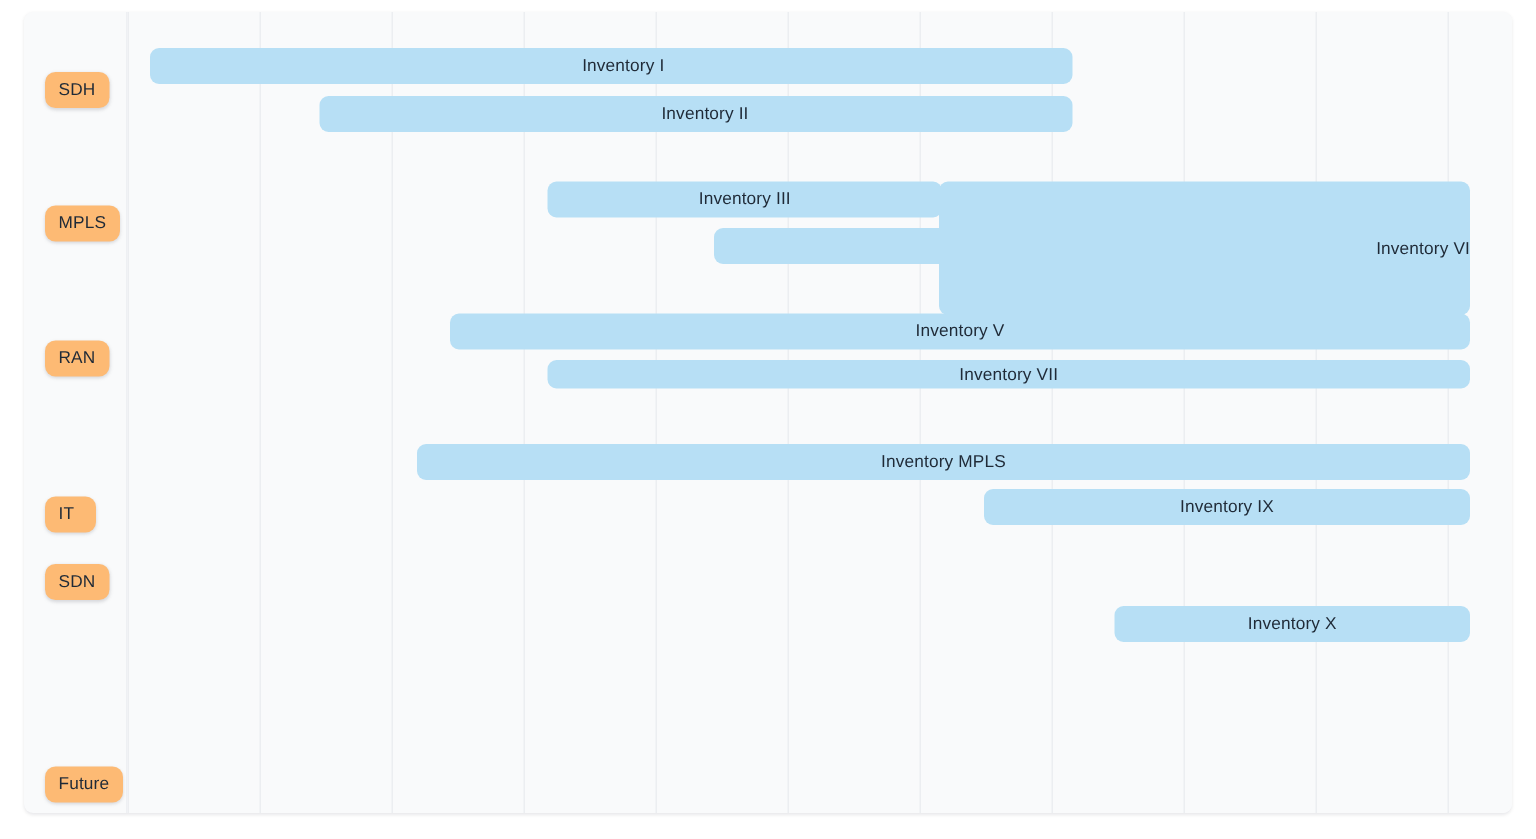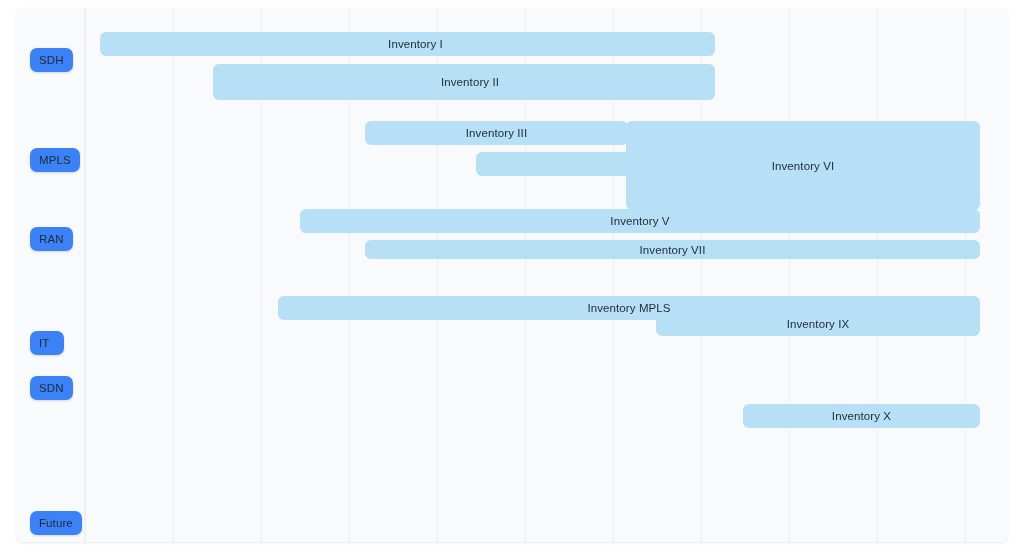--- a/index.html
+++ b/index.html
@@ -42,21 +42,21 @@
     border-right: 1px solid #eef0f3;
     box-sizing: border-box;
   }
 
   .cat-chip {
     position: absolute;
     left: 14px;
     transform: translateY(-50%);
     min-width: 34px;
     padding: 6px 9px;
-    background: #3b82f6;
+    background: #fdba74;
     border-radius: 7px;
     box-shadow: 0 1px 3px rgba(16,24,40,0.10), 0 1px 2px rgba(16,24,40,0.06);
     font-size: 11.5px;
     color: #1f2a37;
     text-align: left;
     letter-spacing: 0.1px;
     white-space: nowrap;
     box-sizing: border-box;
   }
 
@@ -99,21 +99,21 @@
 </style>
 </head>
 <body>
 
 <div id="app">
 
   <div class="chart-card">
 
     <div class="cat-gutter">
       <div class="cat-chip" style="top:52px">SDH</div>
-      <div class="cat-chip" style="top:152px">MPLS</div>
+      <div class="cat-chip" style="top:141px">MPLS</div>
       <div class="cat-chip" style="top:231px">RAN</div>
       <div class="cat-chip" style="top:335px">IT</div>
       <div class="cat-chip" style="top:380px">SDN</div>
       <div class="cat-chip" style="top:515px">Future</div>
     </div>
 
     <div class="plot">
       <div id="gridlines">
           <div class="gridline" style="left: 0px;"></div>
           <div class="gridline" style="left: 88px;"></div>
@@ -124,42 +124,42 @@
           <div class="gridline" style="left: 528px;"></div>
           <div class="gridline" style="left: 616px;"></div>
           <div class="gridline" style="left: 704px;"></div>
           <div class="gridline" style="left: 792px;"></div>
           <div class="gridline" style="left: 880px;"></div>
         </div>
       <div id="bars">
           <div class="bar" style="left: 15px; width: 615px; top: 24px; height: 24px; padding-left: 16px;">
             <span class="bar-label">Inventory I</span>
           </div>
-          <div class="bar" style="left: 128px; width: 502px; top: 56px; height: 36px; padding-left: 12px;">
+          <div class="bar" style="left: 128px; width: 502px; top: 56px; height: 24px; padding-left: 12px;">
             <span class="bar-label">Inventory II</span>
           </div>
           <div class="bar" style="left: 280px; width: 263px; top: 113px; height: 24px; text-align: center;">
             <span class="bar-label">Inventory III</span>
           </div>
           <div class="bar" style="left: 391px; width: 389px; top: 144px; height: 24px;">
             <span class="bar-label">Inventory IV</span>
           </div>
           <div class="bar" style="left: 215px; width: 680px; top: 201px; height: 24px;">
             <span class="bar-label">Inventory V</span>
           </div>
-          <div class="bar" style="left: 541px; width: 354px; top: 113px; height: 89px;">
+          <div class="bar" style="left: 541px; width: 354px; top: 113px; height: 89px; justify-content: flex-end;">
             <span class="bar-label">Inventory VI</span>
           </div>
           <div class="bar" style="left: 280px; width: 615px; top: 232px; height: 19px;">
             <span class="bar-label">Inventory VII</span>
           </div>
           <div class="bar" style="left: 193px; width: 702px; top: 288px; height: 24px;">
             <span class="bar-label">Inventory MPLS</span>
           </div>
-          <div class="bar" style="left: 571px; width: 324px; top: 304px; height: 24px;">
+          <div class="bar" style="left: 571px; width: 324px; top: 318px; height: 24px;">
             <span class="bar-label">Inventory IX</span>
           </div>
           <div class="bar" style="left: 658px; width: 237px; top: 377px; height: 24px; margin-top: 19px;">
             <span class="bar-label">Inventory X</span>
           </div>
         </div>
     </div>
 
   </div>
 </div>

